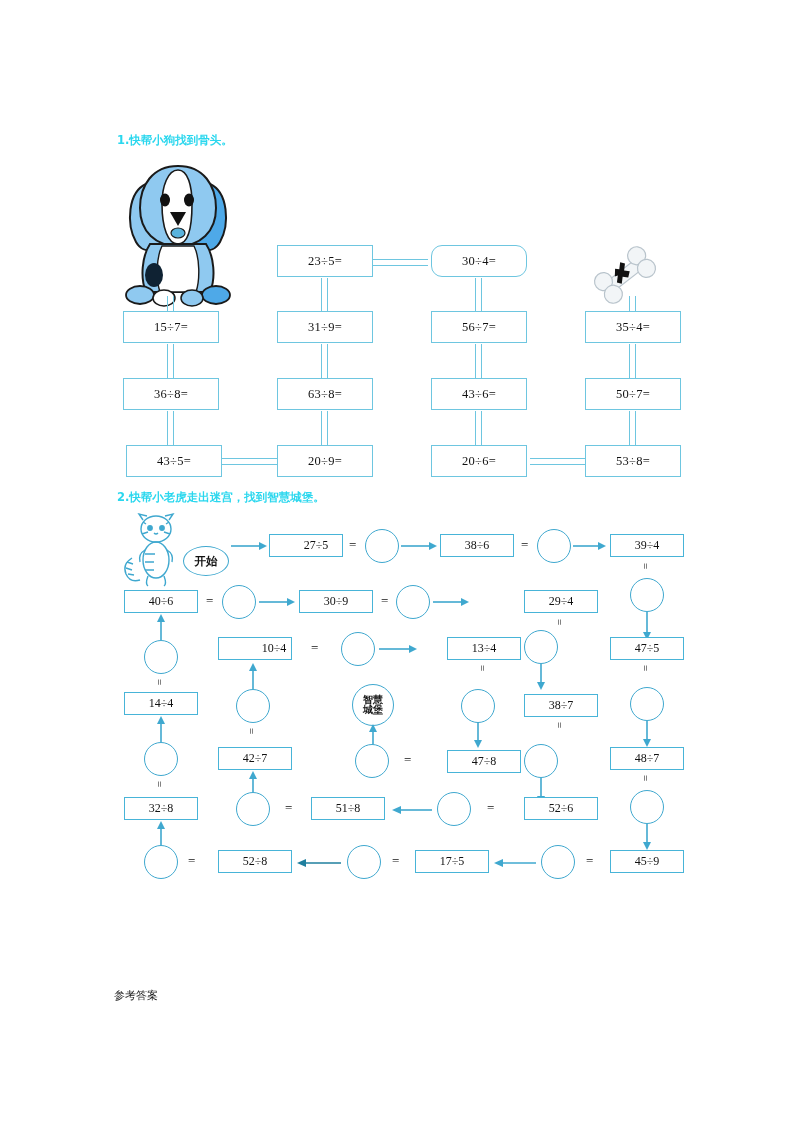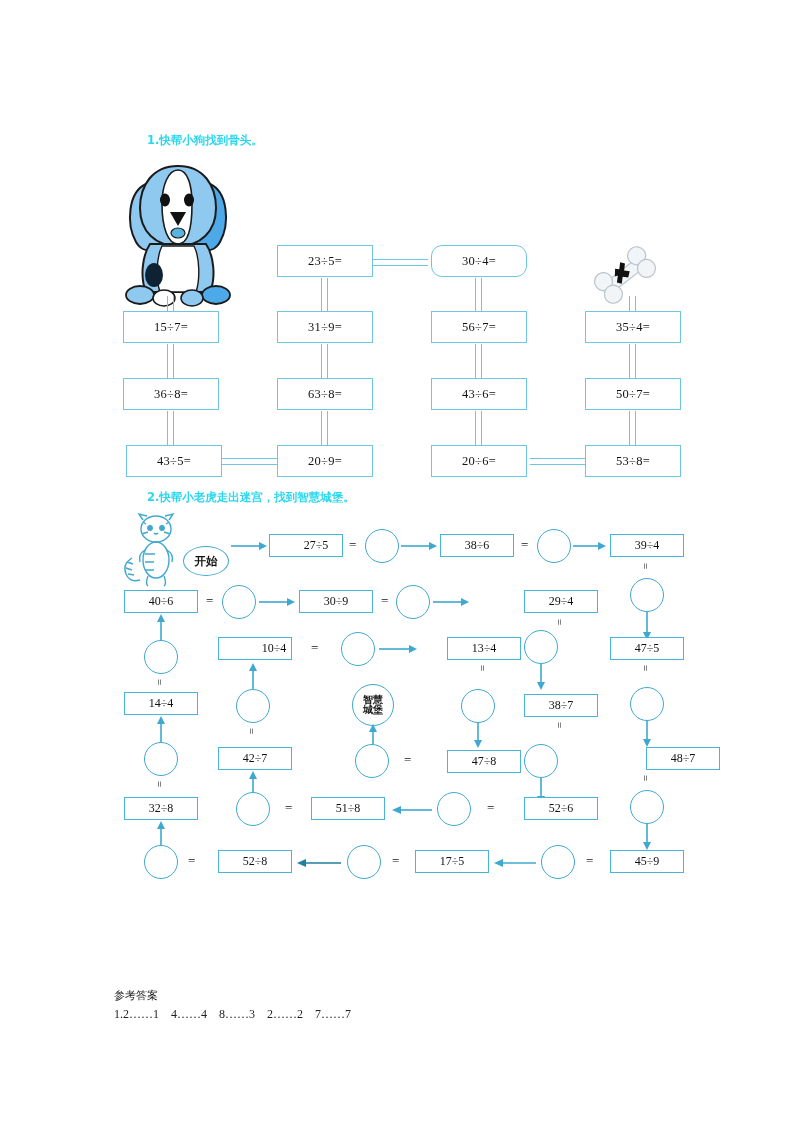--- a/index.html
+++ b/index.html
@@ -28,21 +28,20 @@
   }
 
   
   .sec-head {
     position: absolute;
     font-family: "DejaVu Sans", "Liberation Sans", sans-serif;
     font-size: 11.5px;
     font-weight: bold;
     color: #2ad7ee;
     white-space: nowrap;
-    margin-left: 30px;
   }
   #sec1-head { left: 117px; top: 133px; }
   #sec2-head { left: 117px; top: 490px; }
 
   
   .mbox {
     position: absolute;
     border: 1.2px solid #6ec6e0;
     background: #ffffff;
     display: flex;
@@ -401,21 +400,21 @@
   <div class="tcirc" style="left:355px; top:744px;"></div>
   <div class="eq" style="left:404px; top:752px;">=</div>
   <div class="tbox" style="left:447px; top:750px;">47÷8</div>
   <div class="tcirc" style="left:524px; top:744px;"></div>
   <div class="arr" style="left:533px; top:778px;">
     <svg width="16" height="26">
         <line x1="8" y1="0" x2="8" y2="19" stroke="#3fa8cf" stroke-width="1.6"></line>
         <polygon points="8,26 4,18 12,18" fill="#3fa8cf"></polygon>
       </svg>
   </div>
-  <div class="tbox" style="left:610px; top:747px;margin-left:36px;">48÷7</div>
+  <div class="tbox" style="left:610px; top:747px;">48÷7</div>
   <div class="eqv" style="left:643px; top:772px;">=</div>
   <div class="tcirc" style="left:630px; top:790px;"></div>
   <div class="arr" style="left:639px; top:824px;">
     <svg width="16" height="26">
         <line x1="8" y1="0" x2="8" y2="19" stroke="#3fa8cf" stroke-width="1.6"></line>
         <polygon points="8,26 4,18 12,18" fill="#3fa8cf"></polygon>
       </svg>
   </div>
 
   <div class="arr" style="left:245px; top:771px;">
@@ -463,16 +462,15 @@
         <line x1="42" y1="8" x2="9" y2="8" stroke="#3fa8cf" stroke-width="1.6"></line>
         <polygon points="0,8 9,4 9,12" fill="#3fa8cf"></polygon>
       </svg>
   </div>
   <div class="tcirc" style="left:541px; top:845px;"></div>
   <div class="eq" style="left:586px; top:853px;">=</div>
   <div class="tbox" style="left:610px; top:850px;">45÷9</div>
 
   <div class="ans-block">
     <div class="ans-title">参考答案</div>
-    <div class="ans-line">1.2……1　4……4　8……3　2……2　7……7</div>
   </div>
 
 </div>
 
 </body></html>

